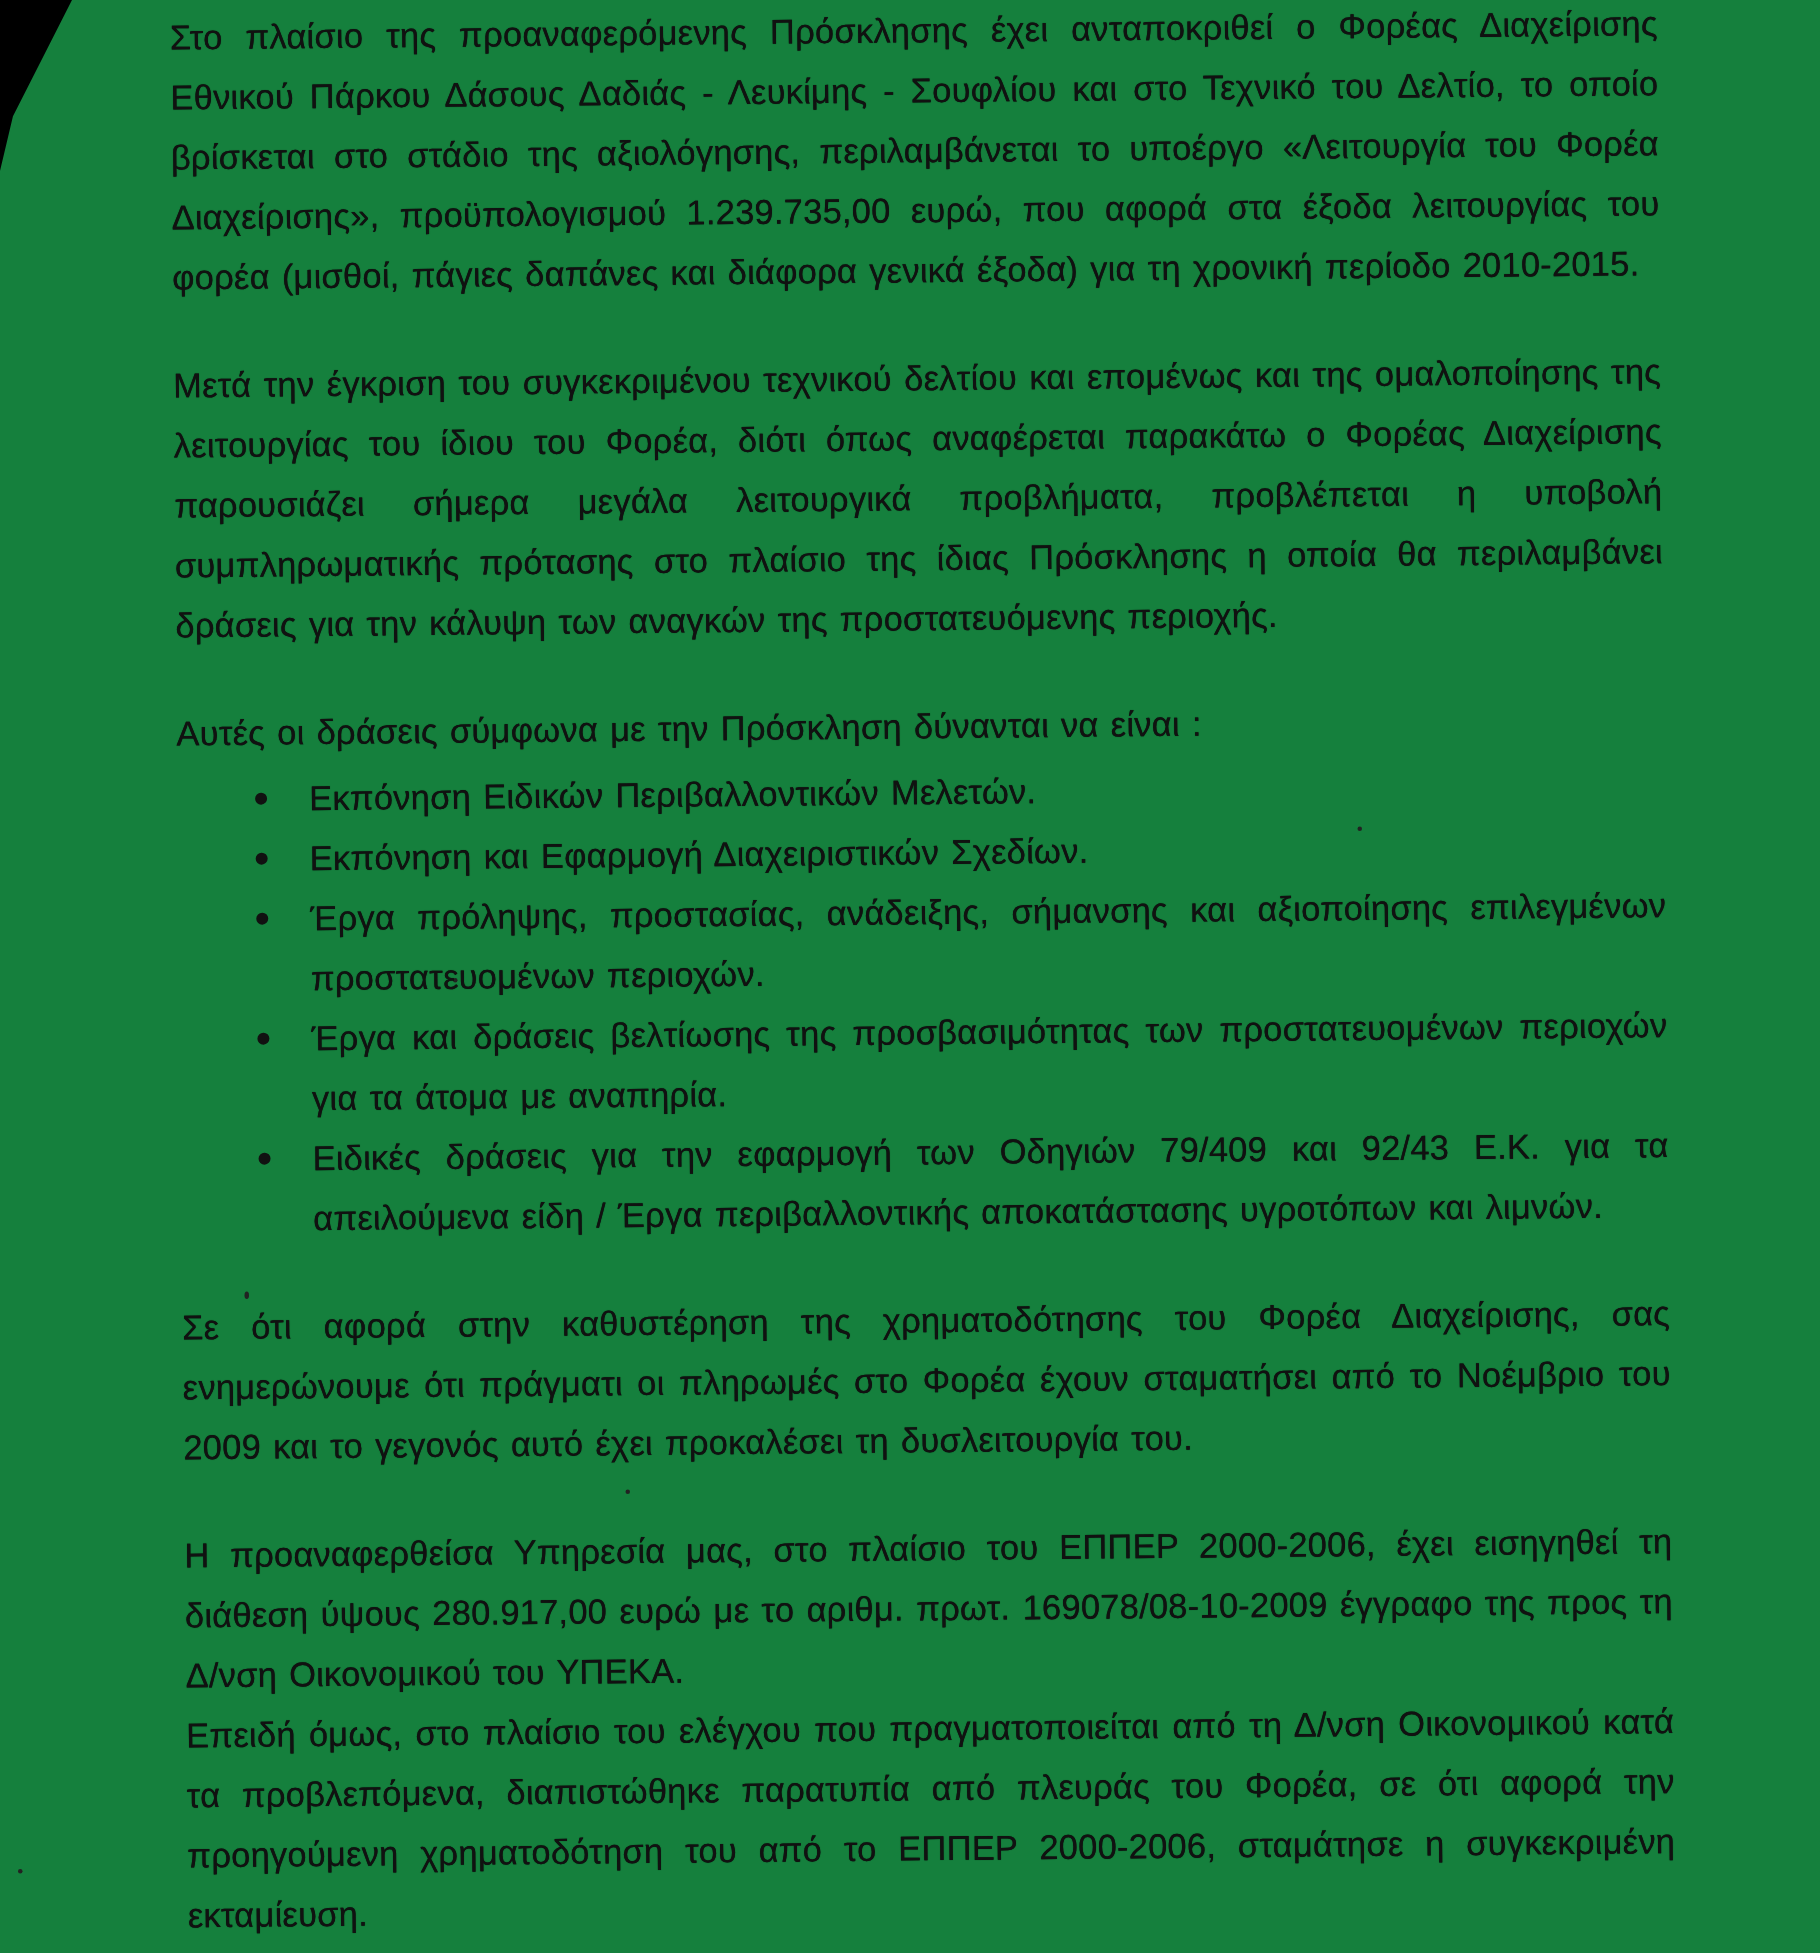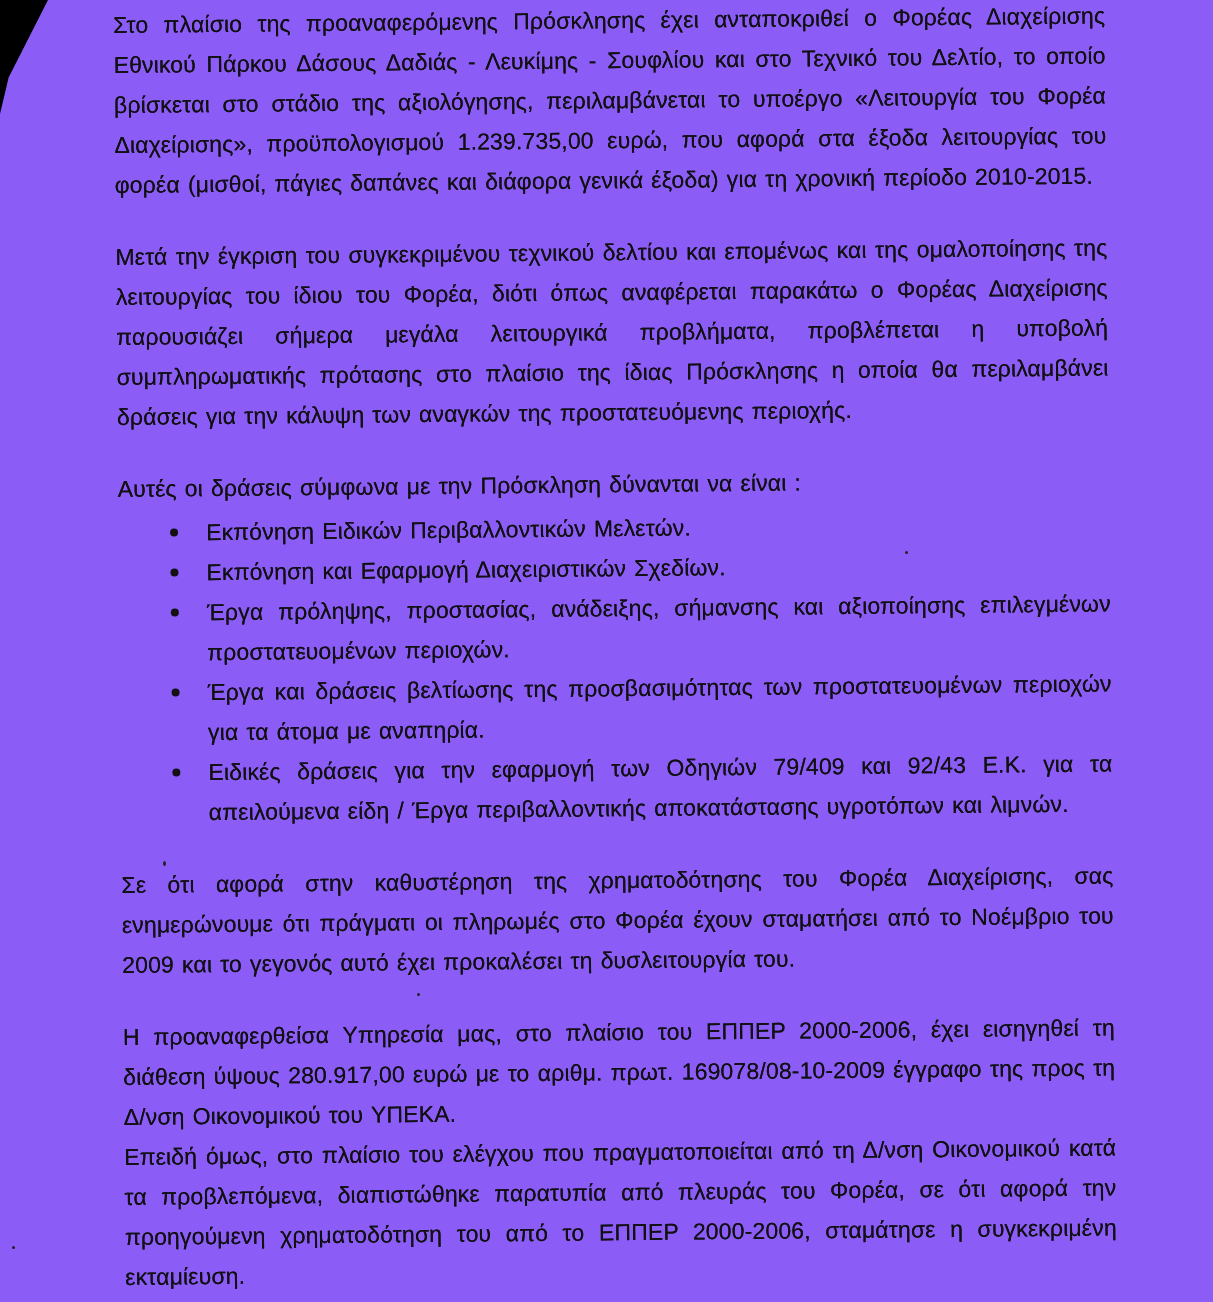--- a/index.html
+++ b/index.html
@@ -4,21 +4,21 @@
 <style>
   html, body {
     margin: 0;
     padding: 0;
     background: #ffffff;
   }
   .page {
     position: relative;
     width: 1213px;
     height: 1302px;
-    background: #8b5cf6;
+    background: #15803d;
     overflow: hidden;
     font-family: "Liberation Sans", "DejaVu Sans", sans-serif;
   }
   
   .scan-corner {
     position: absolute;
     left: 0;
     top: 0;
     width: 48px;
     height: 114px;

